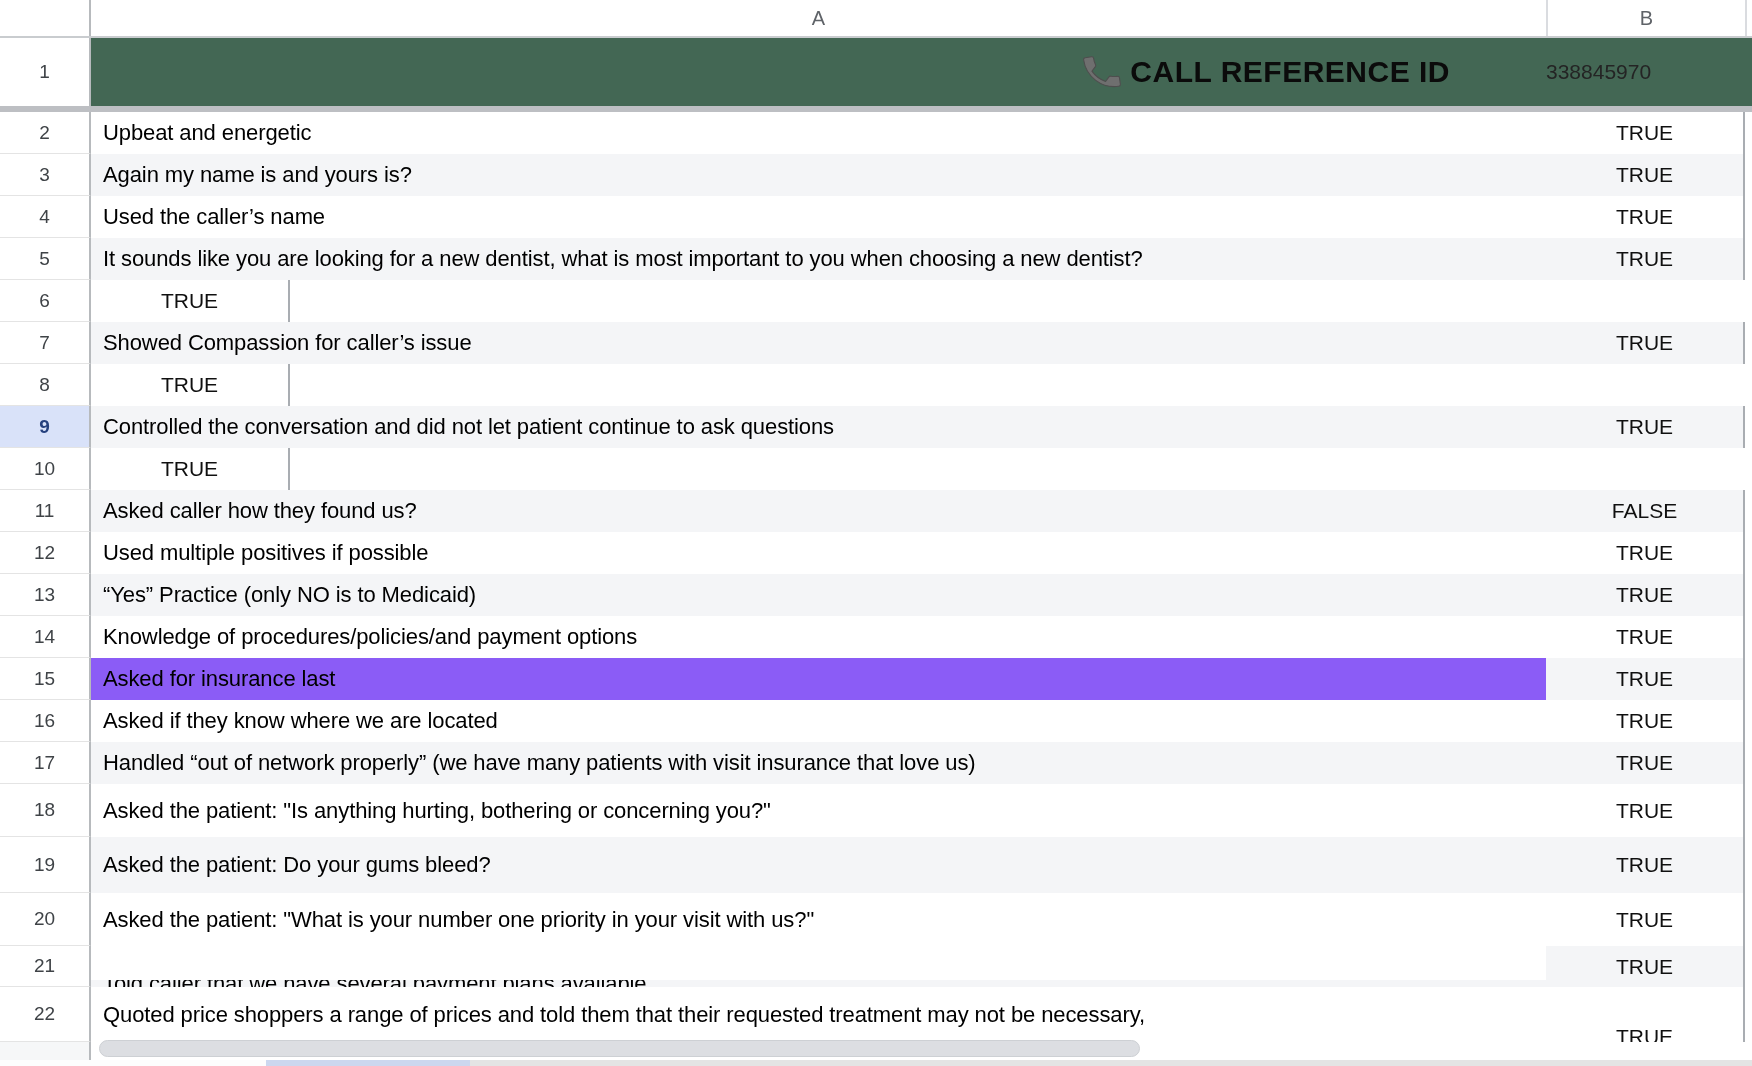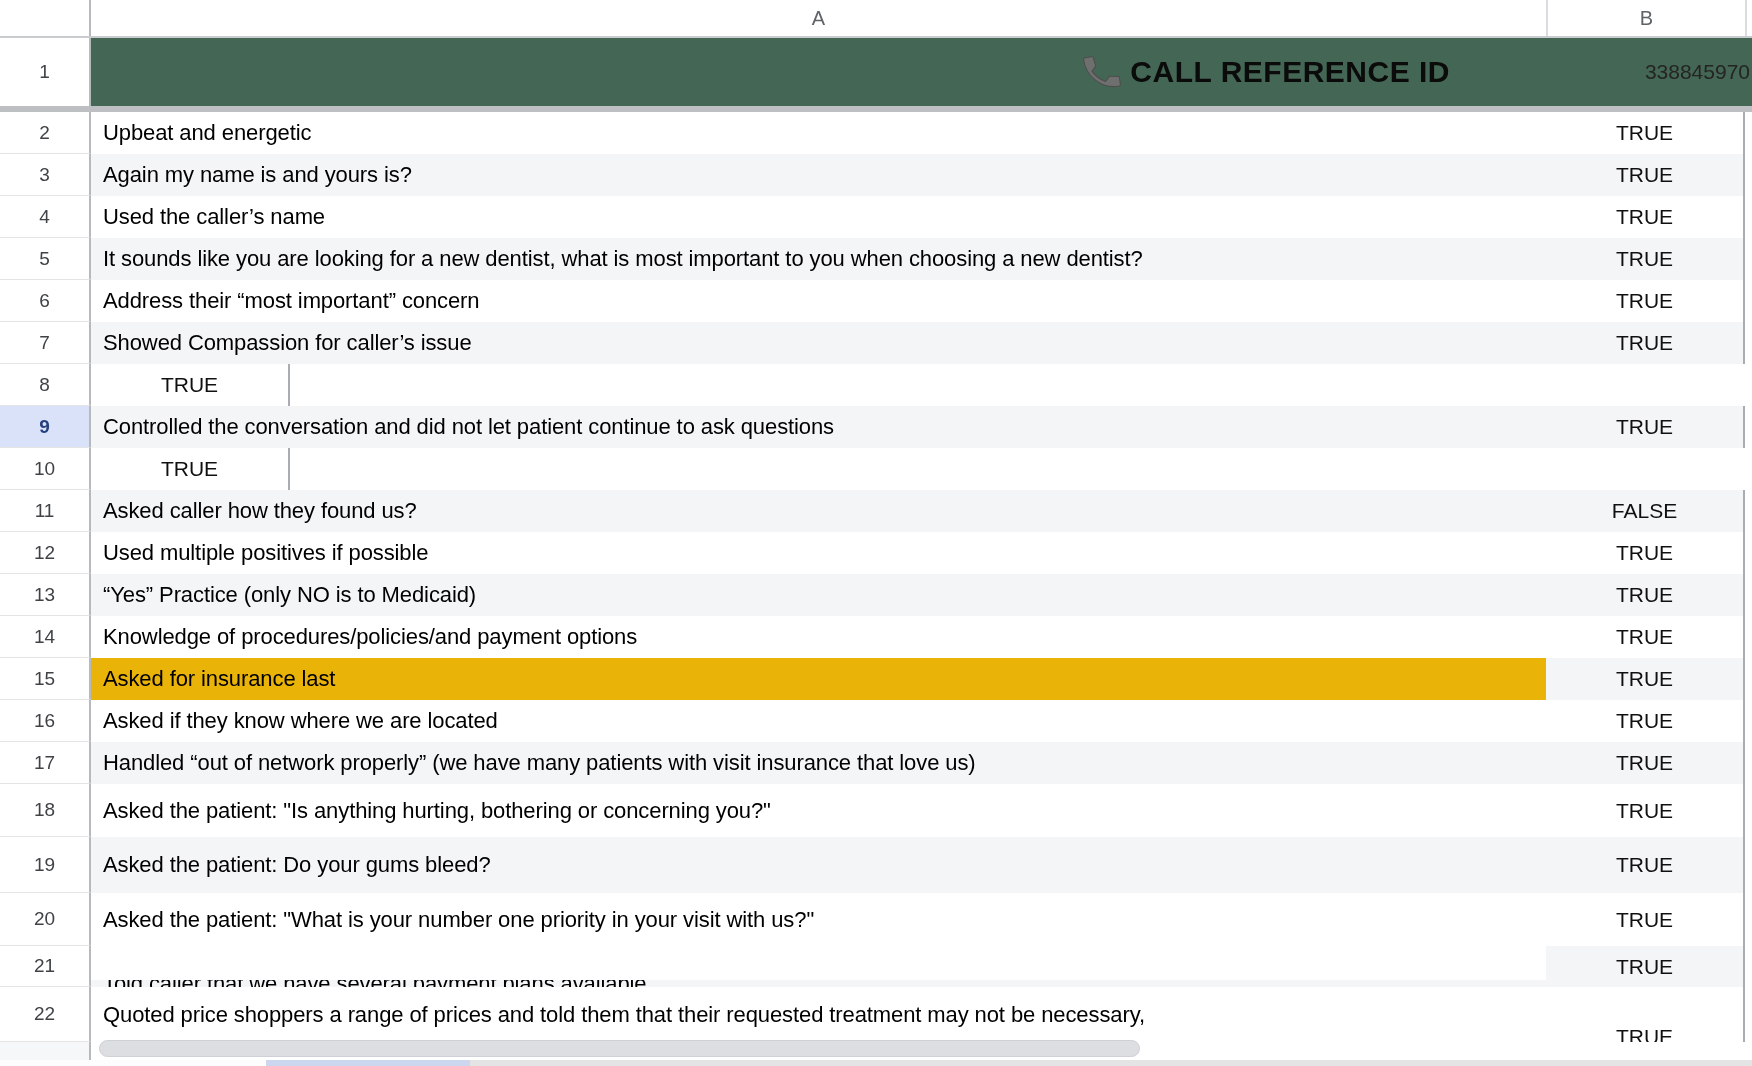--- a/index.html
+++ b/index.html
@@ -15,21 +15,21 @@
     color:#5f6368;font-size:20px;box-sizing:border-box;}
   .colhead.a{width:1455px;}
   .colhead.b{width:201px;border-left:2px solid #dadce0;border-right:2px solid #dadce0;}
   
   .bannerRow{position:absolute;top:38px;left:0;width:1752px;height:68px;display:flex;}
   .rh1{width:91px;border-right:2px solid #b7babd;box-sizing:border-box;background:#fff;
     display:flex;align-items:center;justify-content:center;color:#3f4347;font-size:19px;}
   .banner{flex:1;display:flex;background:#436754;}
   .banner .apart{width:1455px;display:flex;align-items:center;justify-content:flex-end;
     padding-right:96px;box-sizing:border-box;gap:6px;}
-  .banner .bpart{width:204px;display:flex;align-items:center;justify-content:flex-end;}
+  .banner .bpart{width:204px;display:flex;align-items:center;justify-content:flex-start;}
   .bannerLabel{font-size:30px;font-weight:700;color:#0b0b0b;letter-spacing:0.5px;white-space:nowrap;}
   .bannerValue{font-size:21px;color:#242424;}
   .phoneIcon{width:44px;height:44px;transform:rotate(-8deg);}
   
   .frozenDivider{position:absolute;top:106px;left:0;width:1752px;height:6px;background:#bdbfc3;}
   
   .rows{position:absolute;top:112px;left:0;width:1752px;}
   .row{display:flex;height:42px;}
   .row.h53{height:53px;} .row.h56{height:56px;} .row.h41{height:41px;} .row.h55{height:55px;}
   .rh{width:91px;border-right:2px solid #b7babd;border-bottom:1px solid #e4e4e4;
@@ -108,21 +108,20 @@
     </div>
     <div class="row">
       <div class="rh">5</div>
       <div class="ca band" style="background: rgb(244, 245, 247);">It sounds like you are looking for a new dentist, what is most important to you when choosing a new dentist?</div>
       <div class="cb band" style="background: rgb(244, 245, 247);">
           <span>TRUE</span>
         </div>
     </div>
     <div class="row">
       <div class="rh">6</div>
-      <div class="ca">Address their “most important” concern</div>
       <div class="cb">
           <span>TRUE</span>
         </div>
     </div>
     <div class="row">
       <div class="rh">7</div>
       <div class="ca band" style="background: rgb(244, 245, 247);">Showed Compassion for caller’s issue</div>
       <div class="cb band" style="background: rgb(244, 245, 247);">
           <span>TRUE</span>
         </div>
@@ -169,21 +168,21 @@
     </div>
     <div class="row">
       <div class="rh">14</div>
       <div class="ca">Knowledge of procedures/policies/and payment options</div>
       <div class="cb">
           <span>TRUE</span>
         </div>
     </div>
     <div class="row">
       <div class="rh">15</div>
-      <div class="ca band" style="background: #eab308;">Asked for insurance last</div>
+      <div class="ca band" style="background: #8b5cf6;">Asked for insurance last</div>
       <div class="cb band" style="background: rgb(244, 245, 247);">
           <span>TRUE</span>
         </div>
     </div>
     <div class="row">
       <div class="rh">16</div>
       <div class="ca">Asked if they know where we are located</div>
       <div class="cb">
           <span>TRUE</span>
         </div>

